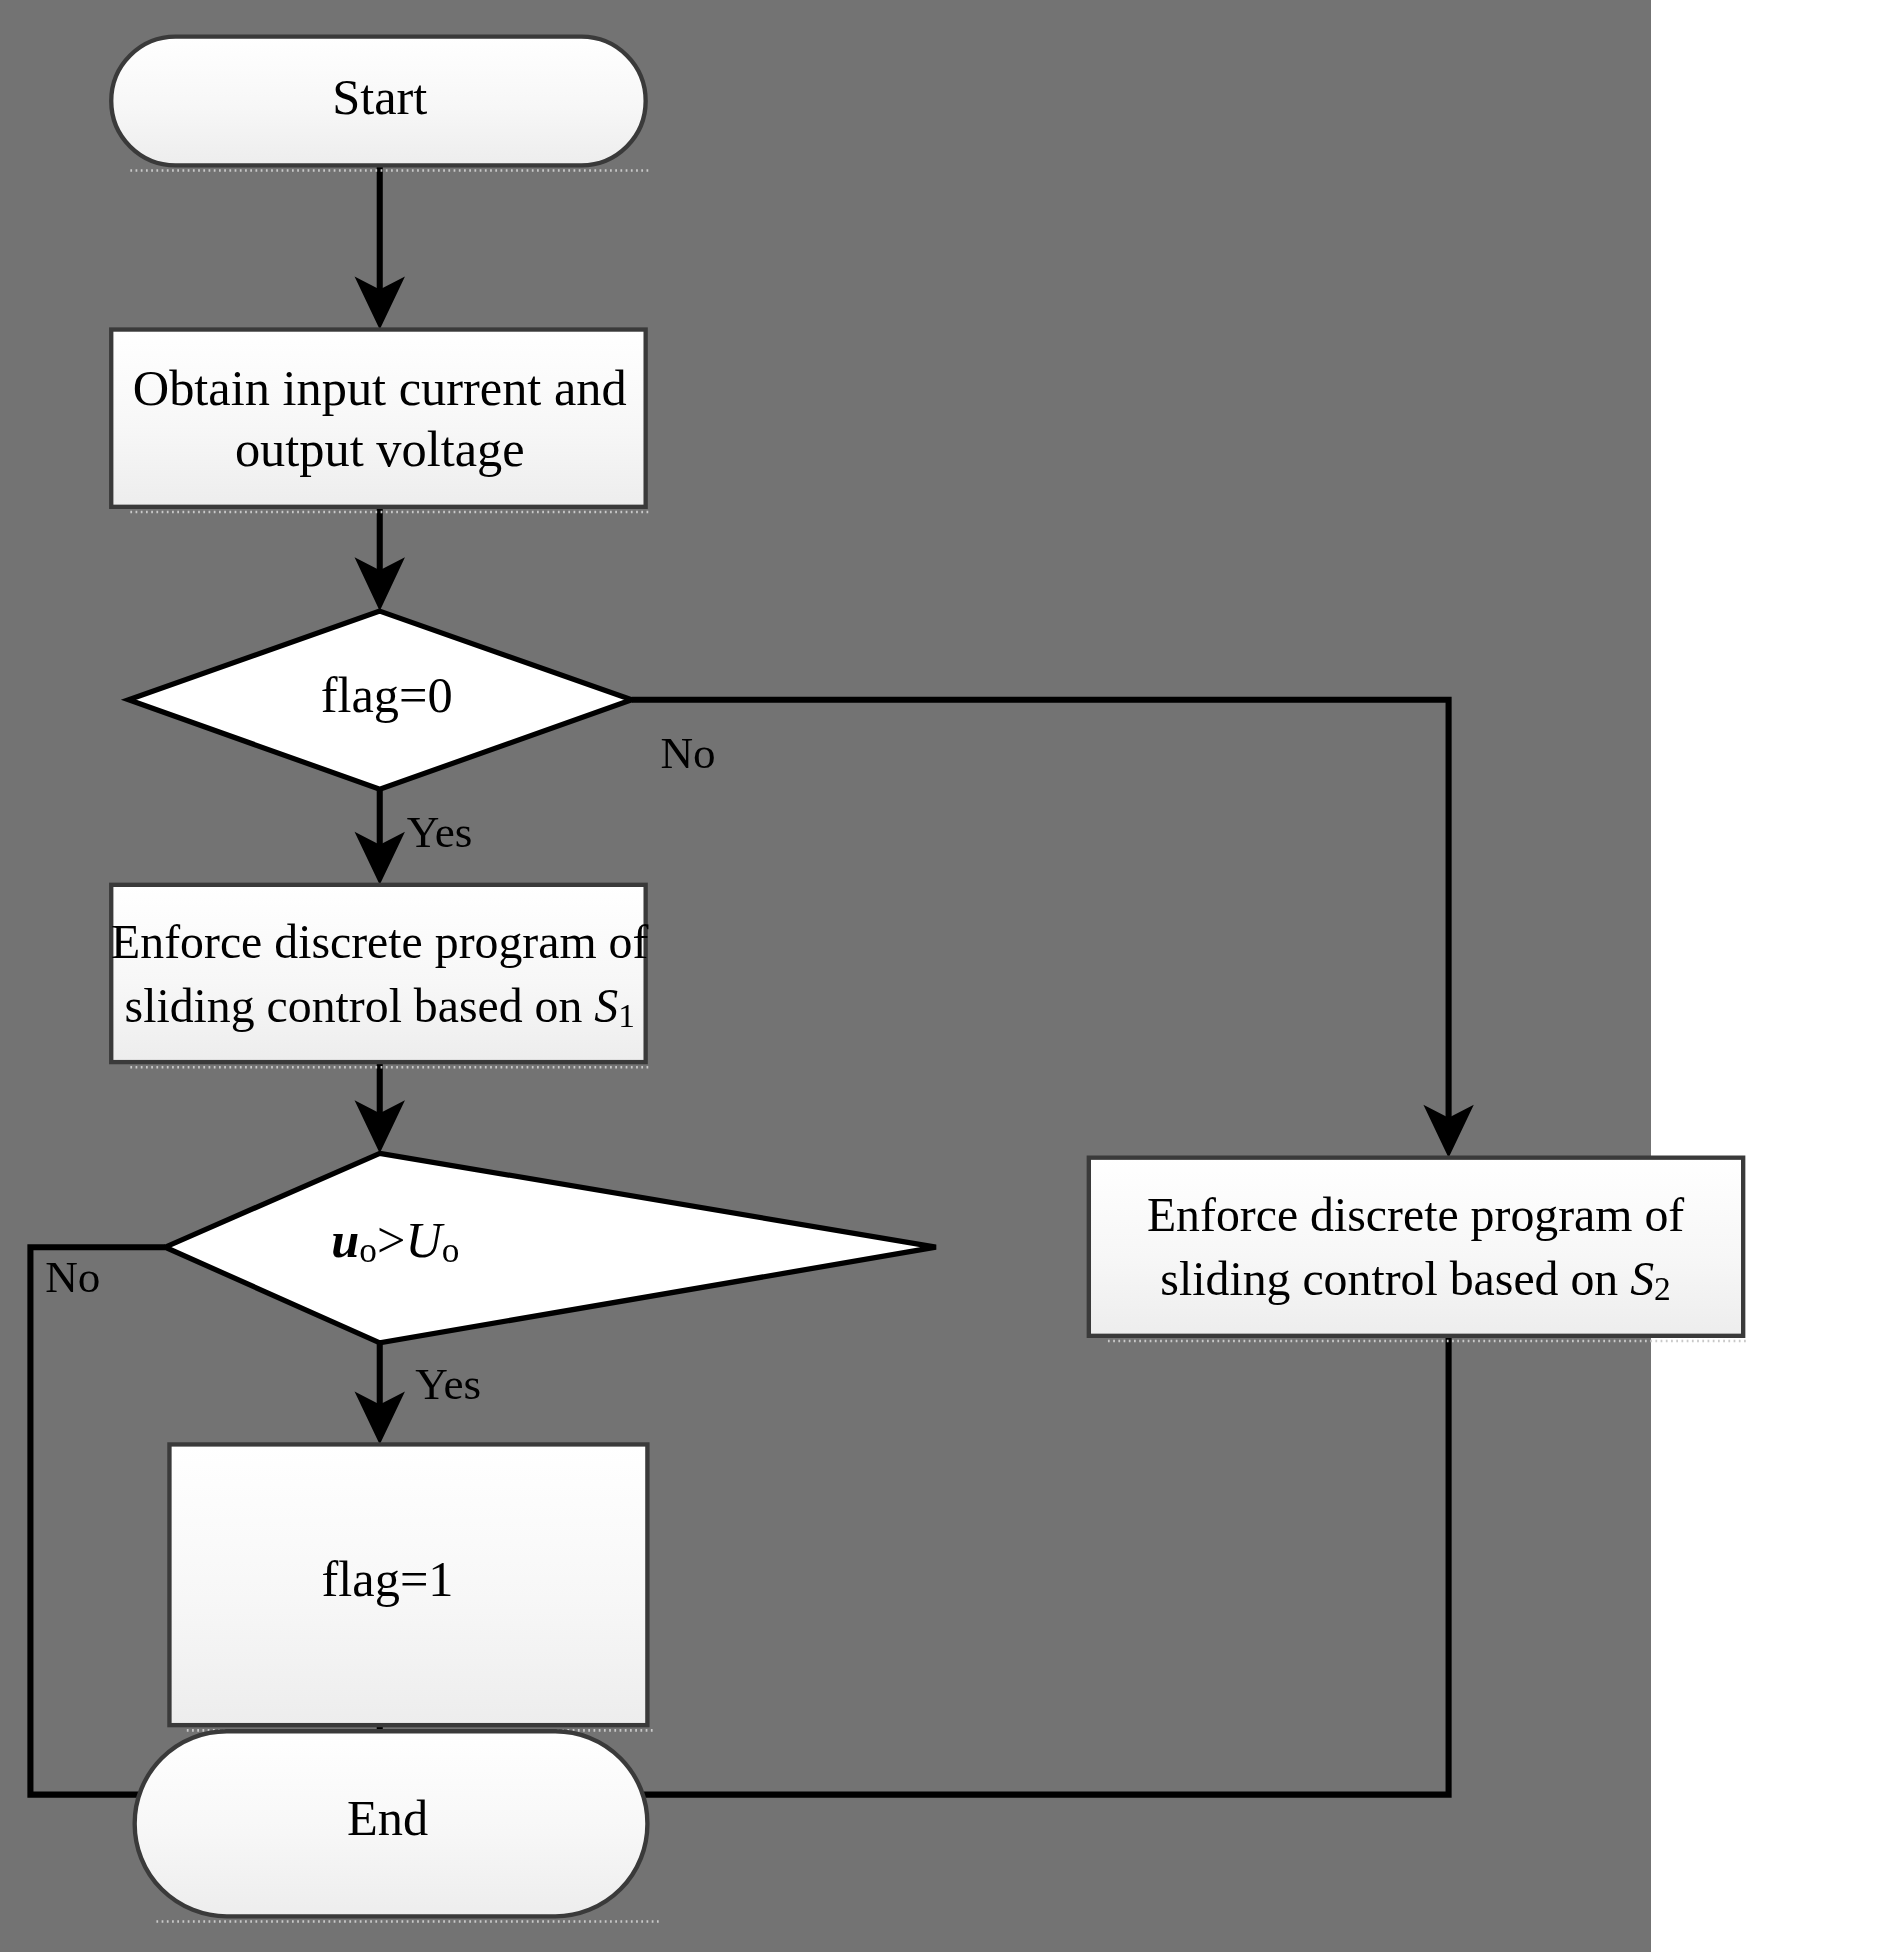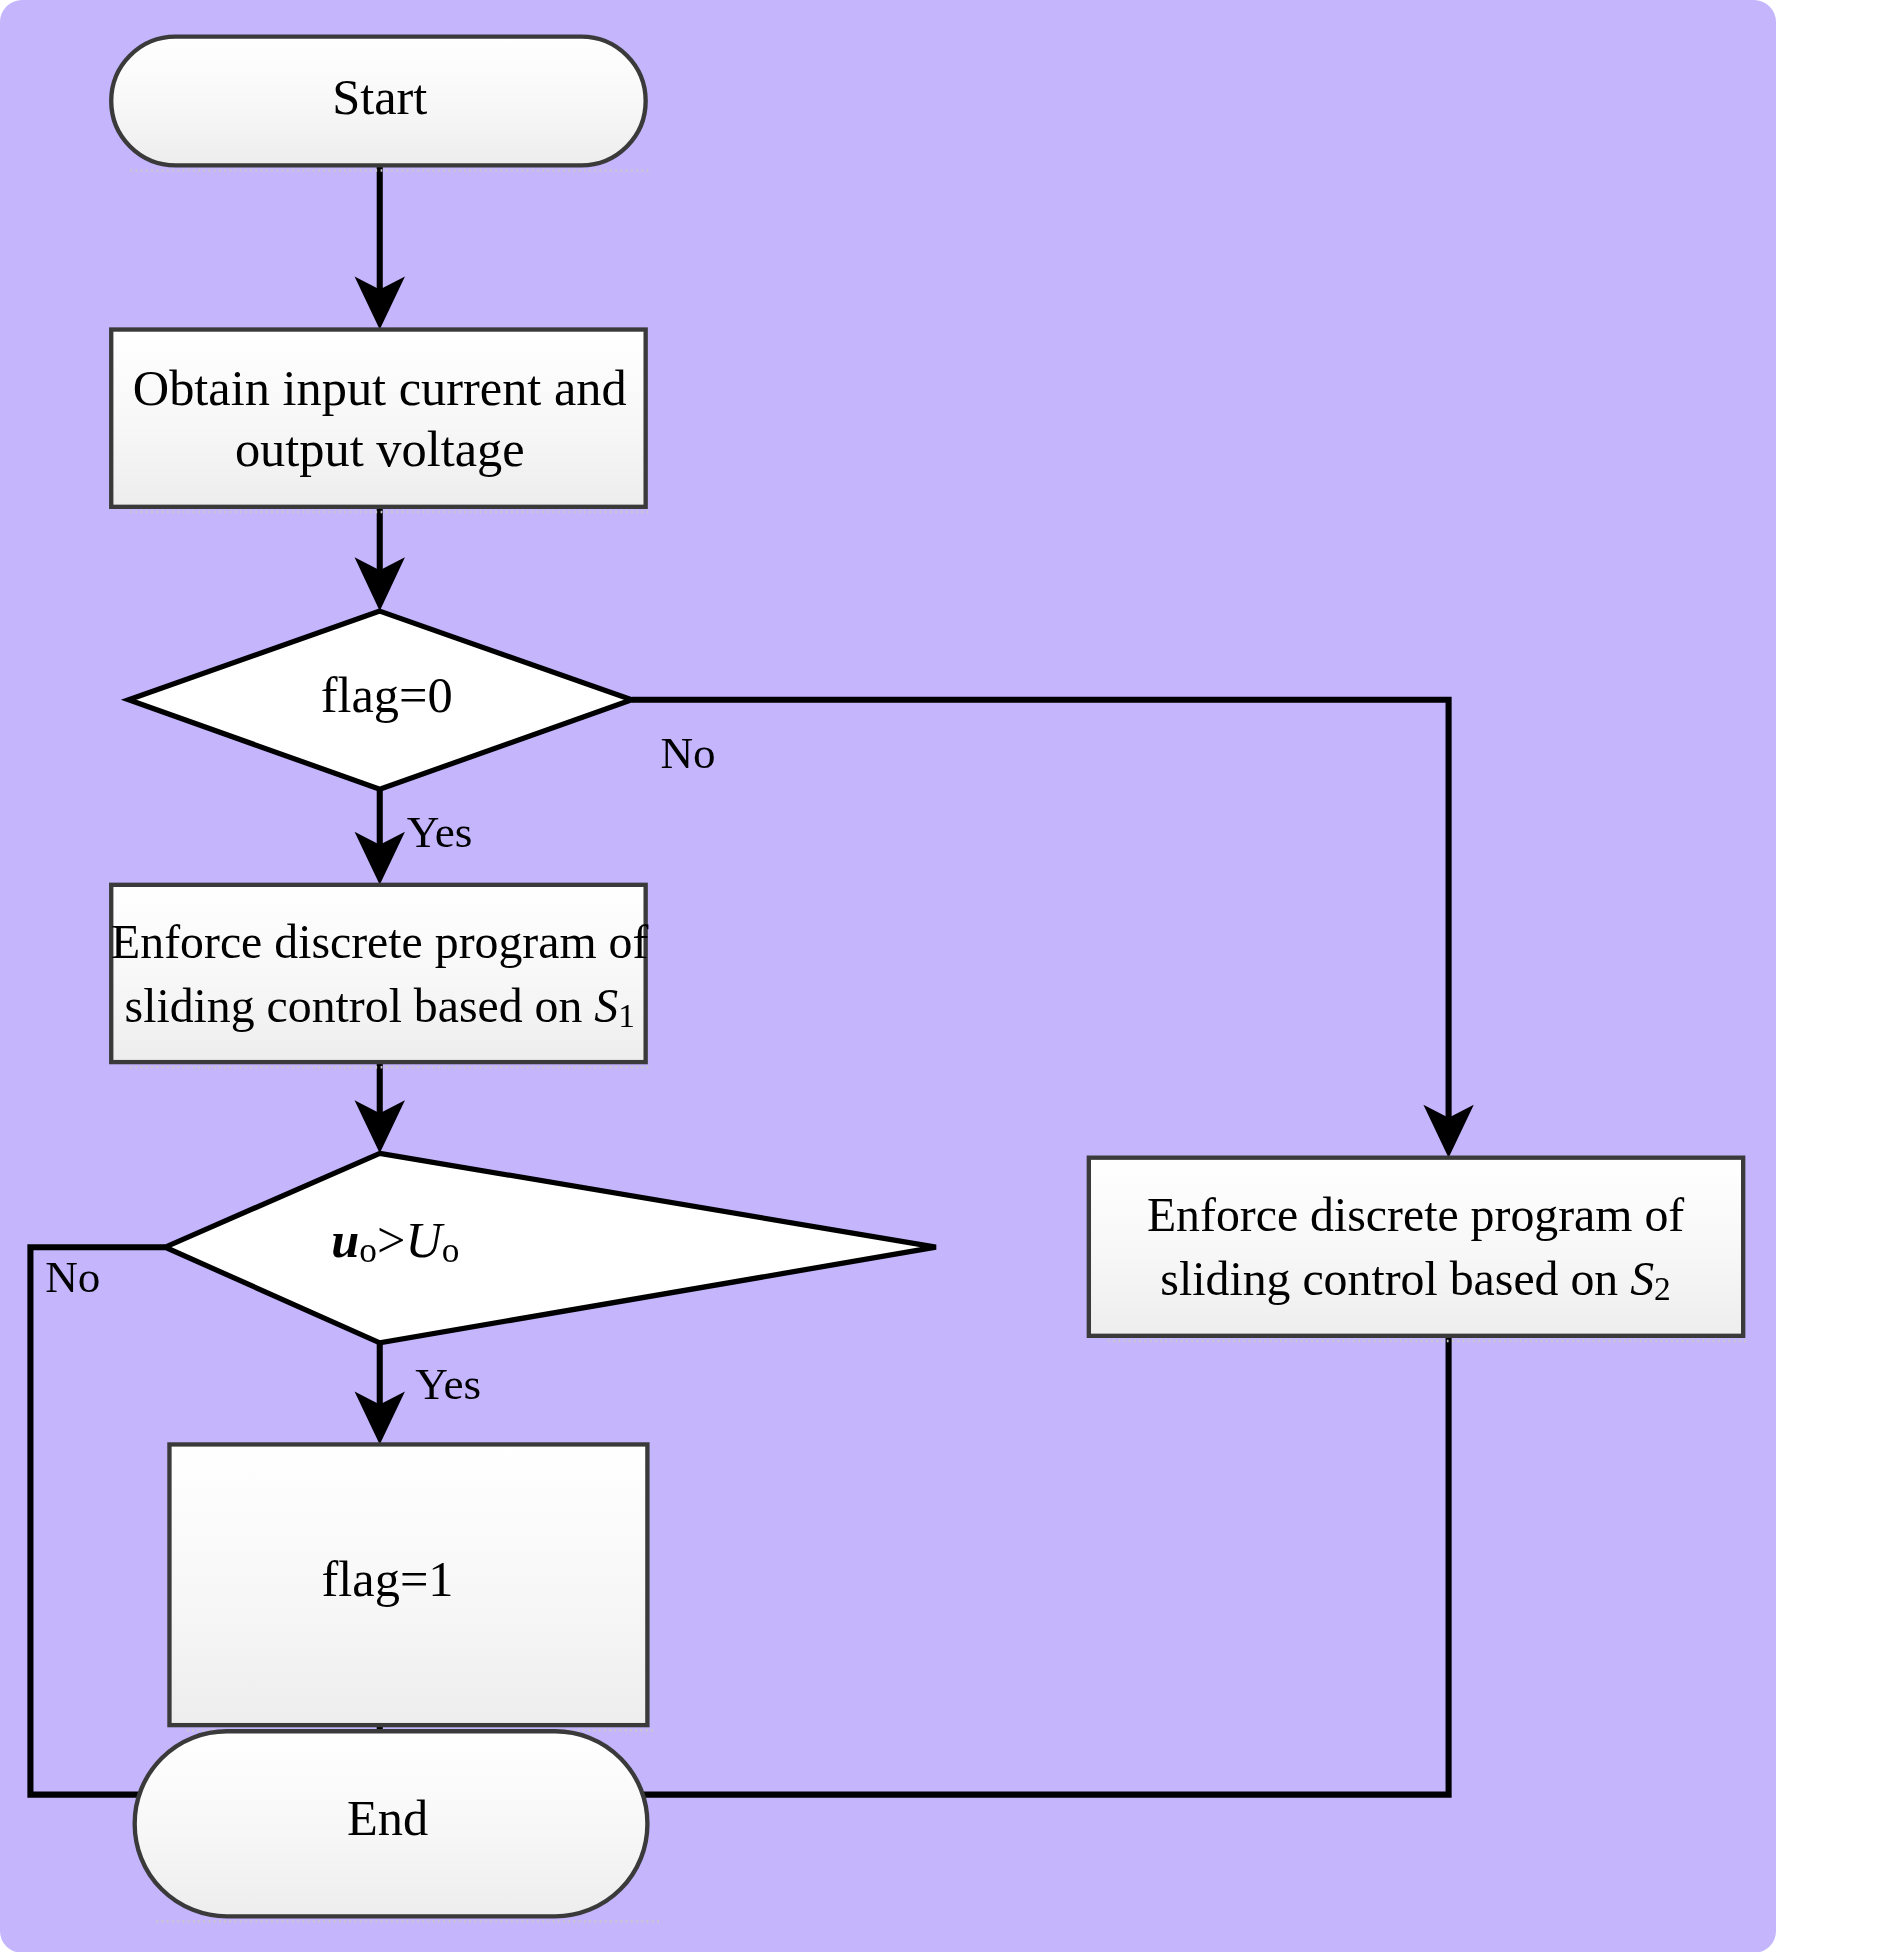--- a/index.html
+++ b/index.html
@@ -8,24 +8,23 @@
     background: #ffffff;
   }
   body {
     width: 1877px;
     height: 1953px;
     font-family: "Liberation Serif", "DejaVu Serif", serif;
     overflow: hidden;
   }
   #flowchart-root {
     position: relative;
-    width: 1776px;
+    width: 1651px;
     height: 1953px;
-    background: #c4b5fd;
-    border-radius: 22px;
+    background: #737373;
   }
   svg#chart-svg {
     position: absolute;
     top: 0;
     left: 0;
     width: 1877px;
     height: 1953px;
     display: block;
   }
   .node-label {

